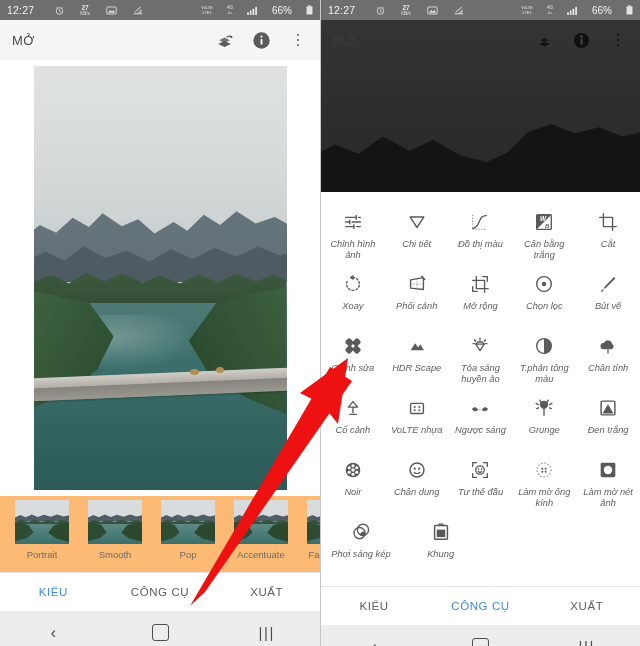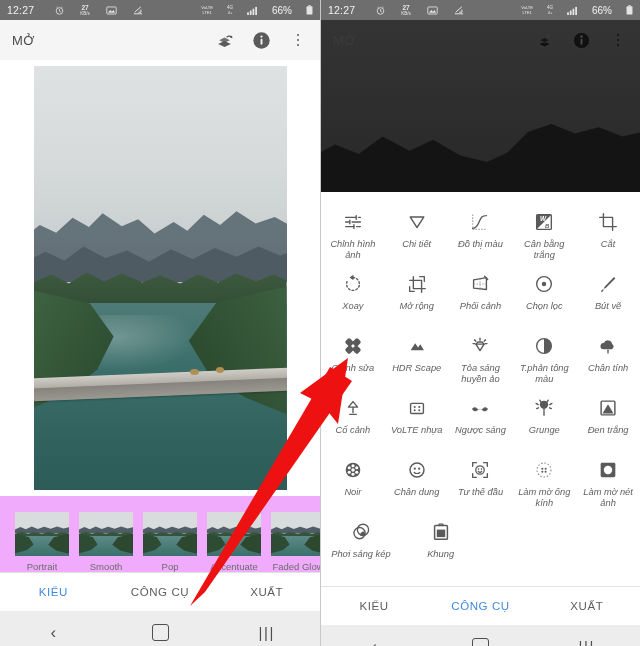--- a/index.html
+++ b/index.html
@@ -53,22 +53,22 @@
       clip-path:polygon(0% 0%,62% 10%,88% 36%,70% 62%,38% 80%,0% 92%);}
   .bankR{position:absolute;right:0;top:52%;width:42%;height:32%;
       background:linear-gradient(240deg,#3d6140,#254229);
       clip-path:polygon(100% 0%,34% 12%,8% 40%,28% 66%,62% 82%,100% 94%);}
   .bridge{position:absolute;left:-2%;width:104%;top:72.5%;height:5.4%;
       background:linear-gradient(180deg,#cfcdc6 0%,#b3b0a8 42%,#86847e 46%,#9b9890 100%);
       transform:rotate(-2.4deg);box-shadow:0 1px 2px rgba(0,0,0,.25);}
   .rock{position:absolute;border-radius:50%;background:#b08f52;}
 
   
-  .filmstrip{height:72px;display:flex;align-items:flex-end;padding:4px 0 0 12px;
-             gap:4px;background:#f0abfc;overflow:hidden;}
+  .filmstrip{height:72px;display:flex;align-items:flex-start;padding:4px 0 0 12px;
+             gap:13px;background:#fdba74;overflow:hidden;}
   .filt{width:60px;flex:0 0 60px;display:flex;flex-direction:column;align-items:center;}
   .filt-th{width:54px;height:44px;overflow:hidden;position:relative;background:#aeb6b7;}
   .th-sky{position:absolute;left:0;right:0;top:0;height:40%;background:#d9dcdc;}
   .th-m{position:absolute;left:0;right:0;top:28%;height:20%;background:#4f5d66;
      clip-path:polygon(0% 100%,0% 58%,10% 30%,20% 55%,31% 25%,42% 52%,54% 28%,66% 50%,78% 26%,90% 48%,100% 34%,100% 100%);}
   .th-v{position:absolute;left:0;right:0;top:43%;height:16%;background:#35543a;
      clip-path:polygon(0% 100%,0% 40%,12% 16%,24% 40%,36% 18%,50% 40%,62% 16%,76% 40%,88% 18%,100% 36%,100% 100%);}
   .th-w{position:absolute;left:0;right:0;top:55%;bottom:0;
      background:linear-gradient(#5d8a86,#3b6f6a);}
   .th-bl{position:absolute;left:0;top:50%;width:36%;height:50%;background:#2e4b33;
@@ -437,36 +437,36 @@
             <svg width="22" height="22" viewBox="0 0 24 24">
               <path stroke="#5a5a5a" fill="none" stroke-width="1.5" stroke-linecap="round" stroke-linejoin="round" stroke-dasharray="1.8 2.4" d="M12 5a7 7 0 1 1-6.5 4.4"></path>
               <path stroke="#5a5a5a" fill="none" stroke-width="1.5" stroke-linecap="round" stroke-linejoin="round" d="M12 3.2V6.6l-2.7-1.7z"></path>
             </svg>
           </div>
           <div class="tool-lbl">Xoay</div>
         </div>
         <div class="tool">
           <div class="tool-ic">
             <svg width="22" height="22" viewBox="0 0 24 24">
+              <path stroke="#5a5a5a" fill="none" stroke-width="1.5" stroke-linecap="round" stroke-linejoin="round" d="M5 7.5 19 5v13L5 16.5z"></path>
+              <path stroke="#8a8a8a" stroke-width="1" stroke-dasharray="1.4 1.8" fill="none" d="M5 12h14M12 6v12"></path>
+              <path stroke="#5a5a5a" fill="none" stroke-width="1.5" stroke-linecap="round" stroke-linejoin="round" d="M17 3.6 20.4 7"></path>
+            </svg>
+          </div>
+          <div class="tool-lbl">Phối cảnh</div>
+        </div>
+        <div class="tool">
+          <div class="tool-ic">
+            <svg width="22" height="22" viewBox="0 0 24 24">
               <path stroke="#5a5a5a" fill="none" stroke-width="1.5" stroke-linecap="round" stroke-linejoin="round" d="M8 4v13h13"></path>
               <path stroke="#5a5a5a" fill="none" stroke-width="1.5" stroke-linecap="round" stroke-linejoin="round" d="M4 8h13v13"></path>
               <path stroke="#5a5a5a" fill="none" stroke-width="1.5" stroke-linecap="round" stroke-linejoin="round" d="M15 4h5v5M9 20H4v-5"></path>
             </svg>
           </div>
           <div class="tool-lbl">Mở rộng</div>
-        </div>
-        <div class="tool">
-          <div class="tool-ic">
-            <svg width="22" height="22" viewBox="0 0 24 24">
-              <path stroke="#5a5a5a" fill="none" stroke-width="1.5" stroke-linecap="round" stroke-linejoin="round" d="M5 7.5 19 5v13L5 16.5z"></path>
-              <path stroke="#8a8a8a" stroke-width="1" stroke-dasharray="1.4 1.8" fill="none" d="M5 12h14M12 6v12"></path>
-              <path stroke="#5a5a5a" fill="none" stroke-width="1.5" stroke-linecap="round" stroke-linejoin="round" d="M17 3.6 20.4 7"></path>
-            </svg>
-          </div>
-          <div class="tool-lbl">Phối cảnh</div>
         </div>
         <div class="tool">
           <div class="tool-ic">
             <svg width="22" height="22" viewBox="0 0 24 24">
               <circle cx="12" cy="12" r="8" fill="none" stroke="#5a5a5a" stroke-width="1.5"></circle>
               <circle cx="12" cy="12" r="2.4" fill="#5a5a5a"></circle>
             </svg>
           </div>
           <div class="tool-lbl">Chọn lọc</div>
         </div>

